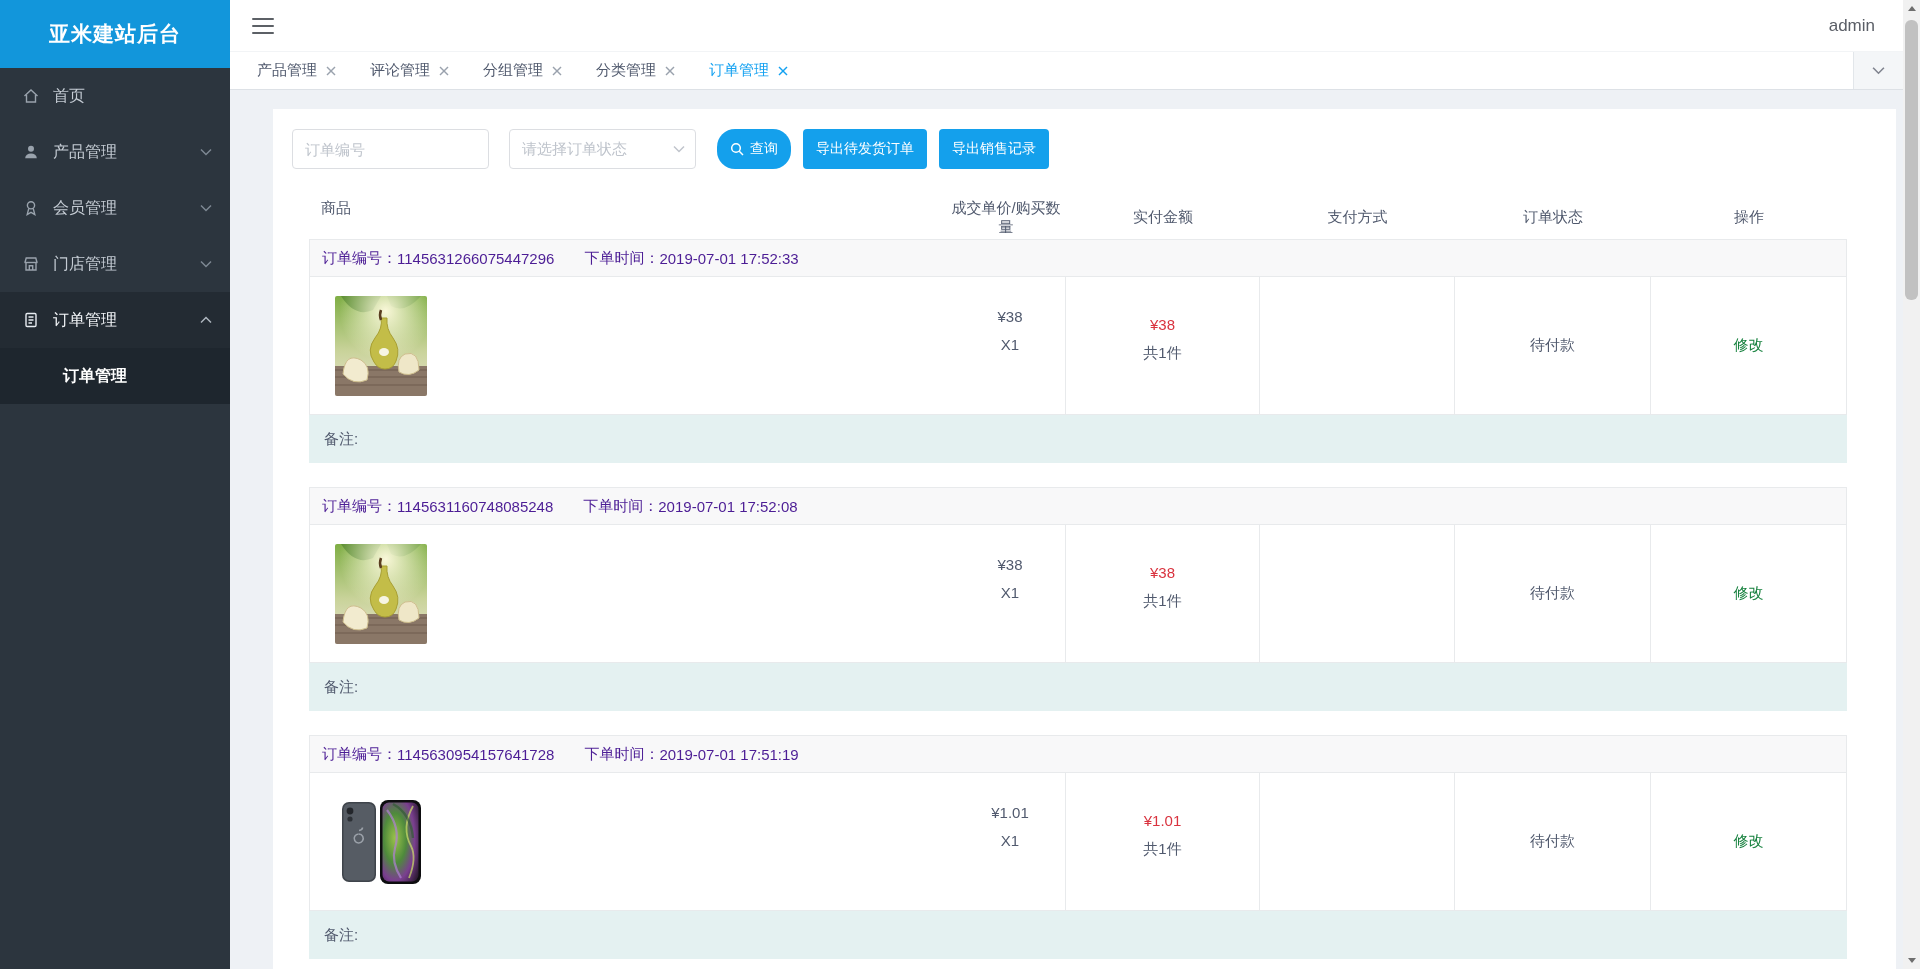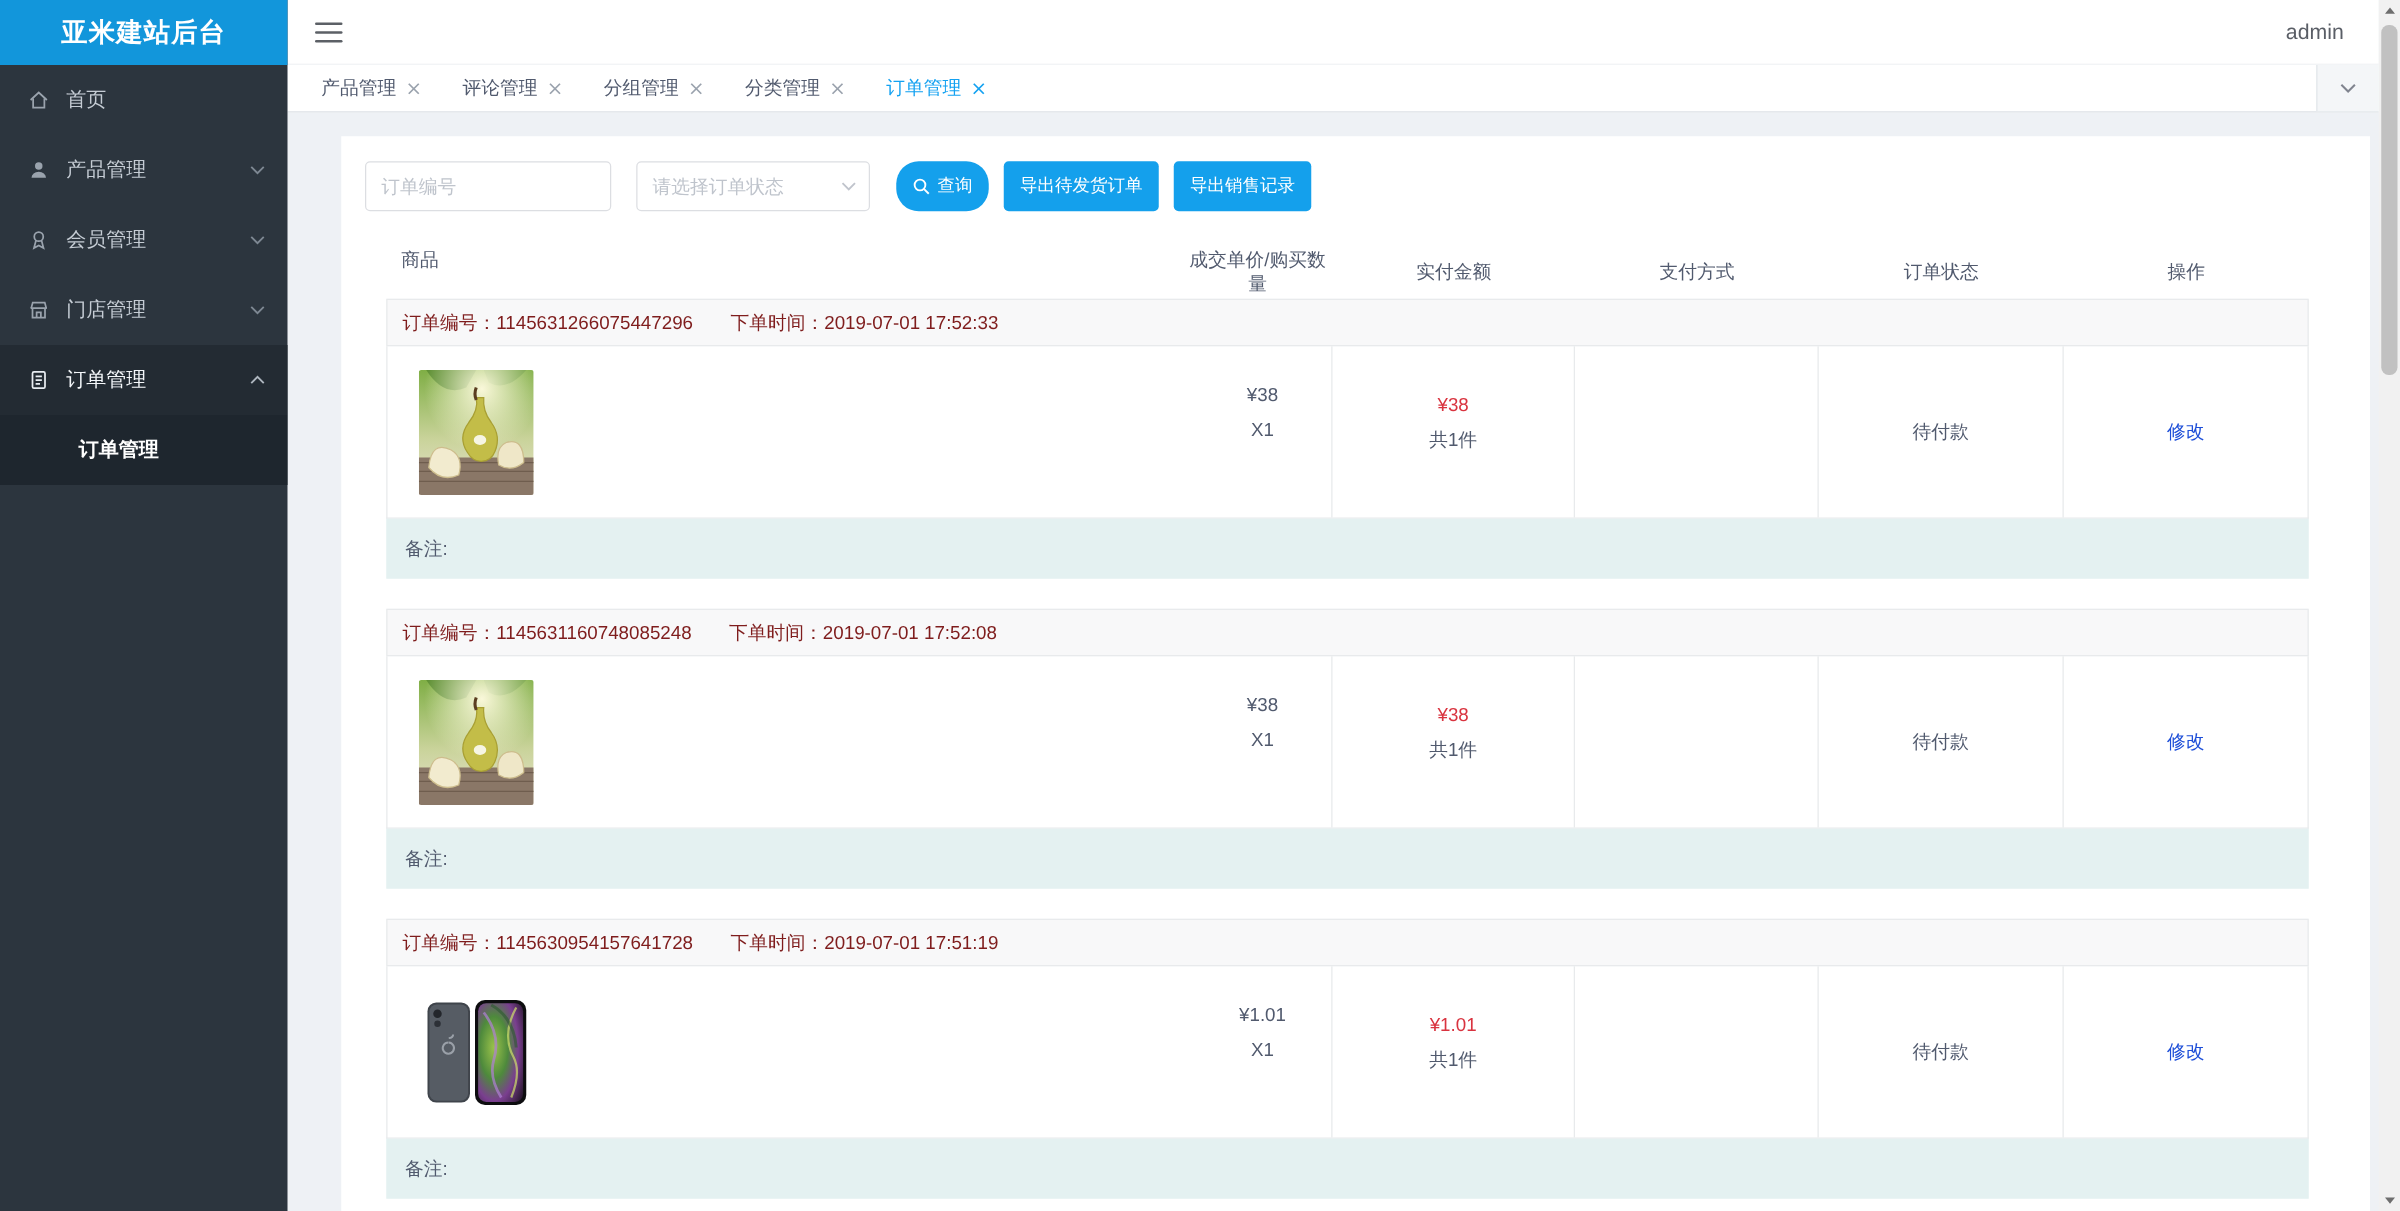--- a/index.html
+++ b/index.html
@@ -1,21 +1,21 @@
 <!DOCTYPE html>
 <html><head>
 <meta charset="utf-8">
 <style>
   * { margin:0; padding:0; box-sizing:border-box; }
   html,body { width:1920px; height:969px; overflow:hidden; }
   body { font-family:"Liberation Sans", sans-serif; background:#eef1f5; color:#515a6e; position:relative; }
 
   
   .sidebar { position:absolute; left:0; top:0; bottom:0; width:230px; background:#2c353e; z-index:5; }
-  .brand { height:52px; background:#1296db; color:#fff; font-size:21px; font-weight:bold;
+  .brand { height:68px; background:#1296db; color:#fff; font-size:21px; font-weight:bold;
            display:flex; align-items:center; justify-content:center; letter-spacing:1px; }
   .nav-item { height:56px; display:flex; align-items:center; padding:0 18px 0 22px;
               color:#c5ccd4; font-size:16px; cursor:pointer; }
   .nav-item .nav-ic { width:18px; height:18px; flex:0 0 18px; display:flex; align-items:center; }
   .nav-item .nav-label { margin-left:13px; flex:1; }
   .nav-item .chev { width:12px; height:8px; }
   .nav-item.active-parent { background:#232b33; color:#f4f7fa; }
   .submenu { background:#1e262e; }
   .sub-item { height:56px; display:flex; align-items:center; padding-left:63px;
               color:#ffffff; font-size:16px; font-weight:bold; cursor:pointer; }
@@ -66,32 +66,32 @@
   
   .order-table { margin:27px 19px 0 17px; }
   .thead { display:flex; align-items:center; height:43px; font-size:15px; color:#515a6e; }
   .th-product { flex:1; display:flex; align-items:flex-start; justify-content:space-between; padding-left:12px; }
   .th-unit { width:120px; text-align:center; }
   .th { text-align:center; }
   .w1 { width:194px; } .w2 { width:195px; } .w3 { width:196px; } .w4 { width:196px; }
 
   .order-group { margin-bottom:24px; }
   .group-header { height:38px; background:#f8f8f9; border:1px solid #e8eaec;
-                  display:flex; align-items:center; padding-left:12px; font-size:15px; color:#7f1d1d; }
+                  display:flex; align-items:center; padding-left:12px; font-size:15px; color:#4c1d95; }
   .group-header .gh-time { margin-left:30px; }
   .group-body { display:flex; height:138px; border:1px solid #e8eaec; border-top:none; }
   .cell-product { flex:1; display:flex; padding:19px 0 0 25px; }
   .prod-img { width:92px; height:100px; border-radius:2px; overflow:hidden; flex:0 0 92px; }
   .price-block { margin-left:auto; width:110px; text-align:center; padding-top:7px;
                  font-size:15px; color:#515a6e; line-height:28px; }
   .cell { border-left:1px solid #e8eaec; display:flex; flex-direction:column;
           align-items:center; justify-content:center; font-size:15px; color:#515a6e; }
   .cell.paid-cell > div { line-height:28px; transform:translateY(-7px); }
   .paid-amount { color:#d9333f; }
-  .action-link { color:#1d4ed8; cursor:pointer; font-size:15px; }
+  .action-link { color:#15803d; cursor:pointer; font-size:15px; }
   .remark-row { height:48px; background:#e4f1f1; display:flex; align-items:center;
                 padding-left:15px; font-size:15px; color:#515a6e; }
 
   
   .vscroll { position:absolute; right:0; top:0; bottom:0; width:17px; background:#f1f1f1; z-index:10; }
   .vscroll .arrow { position:absolute; left:0; width:17px; height:17px; display:flex;
                     align-items:center; justify-content:center; cursor:pointer; }
   .vscroll .arrow.up { top:0; } .vscroll .arrow.down { bottom:0; }
   .vscroll .thumb { position:absolute; left:2px; width:13px; top:20px; height:280px;
                     background:#c1c1c1; border-radius:6px; cursor:grab; }

